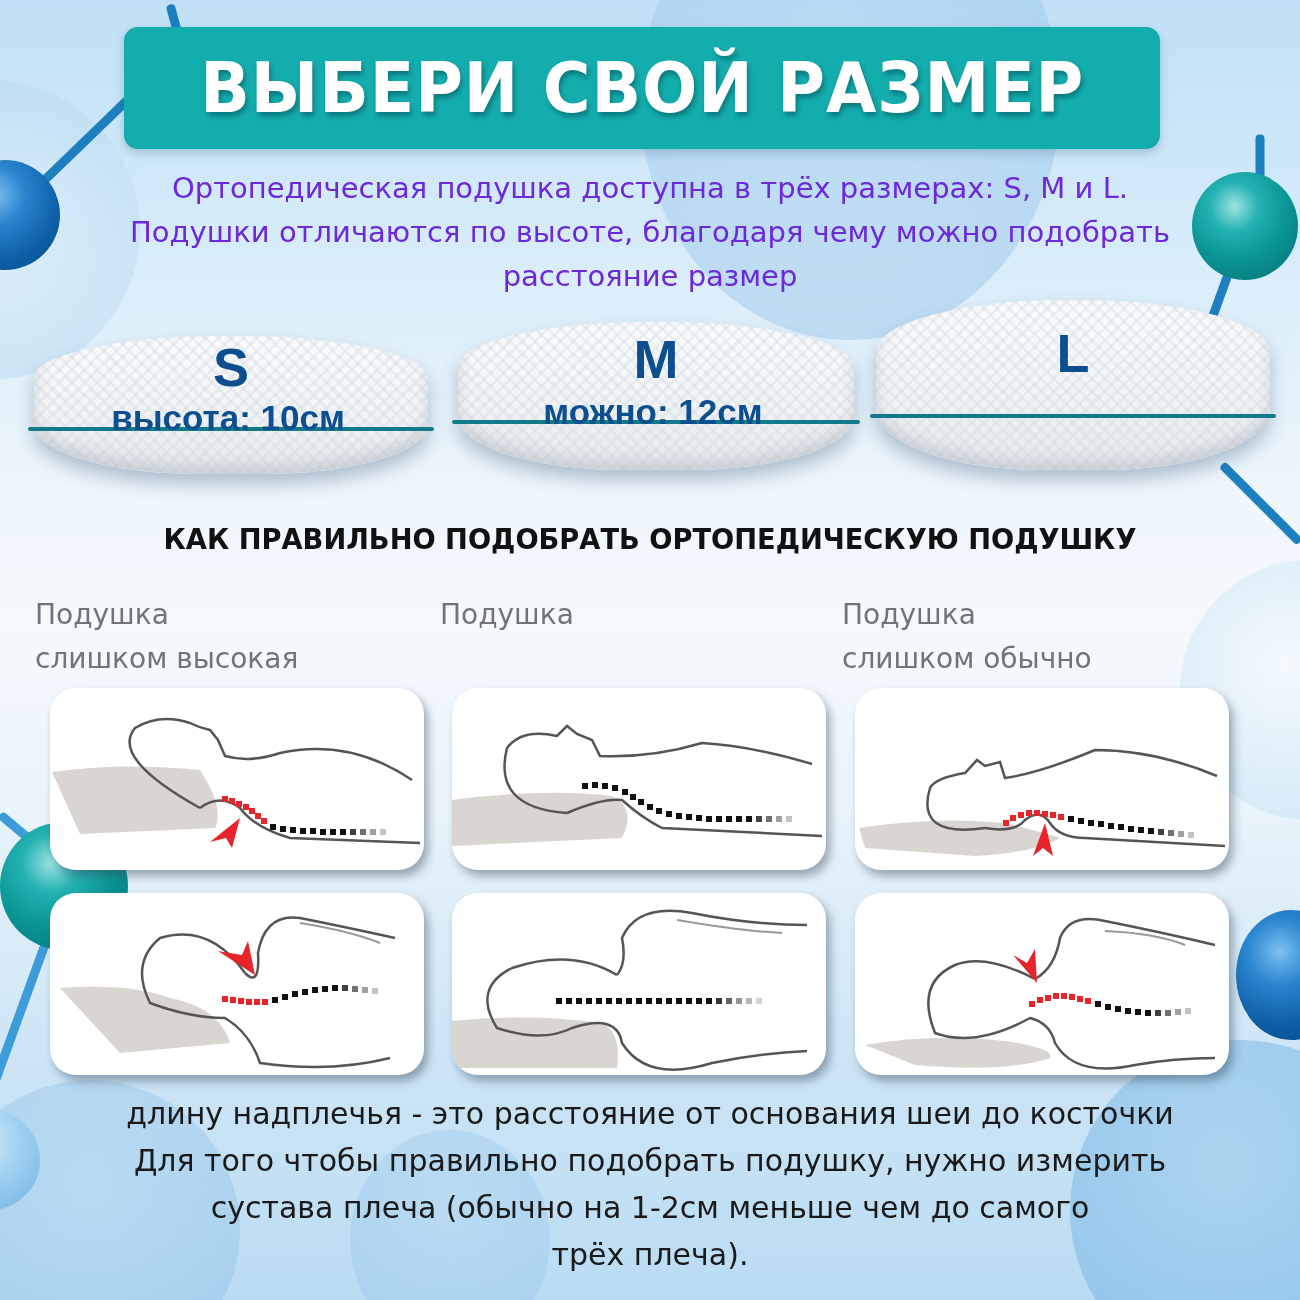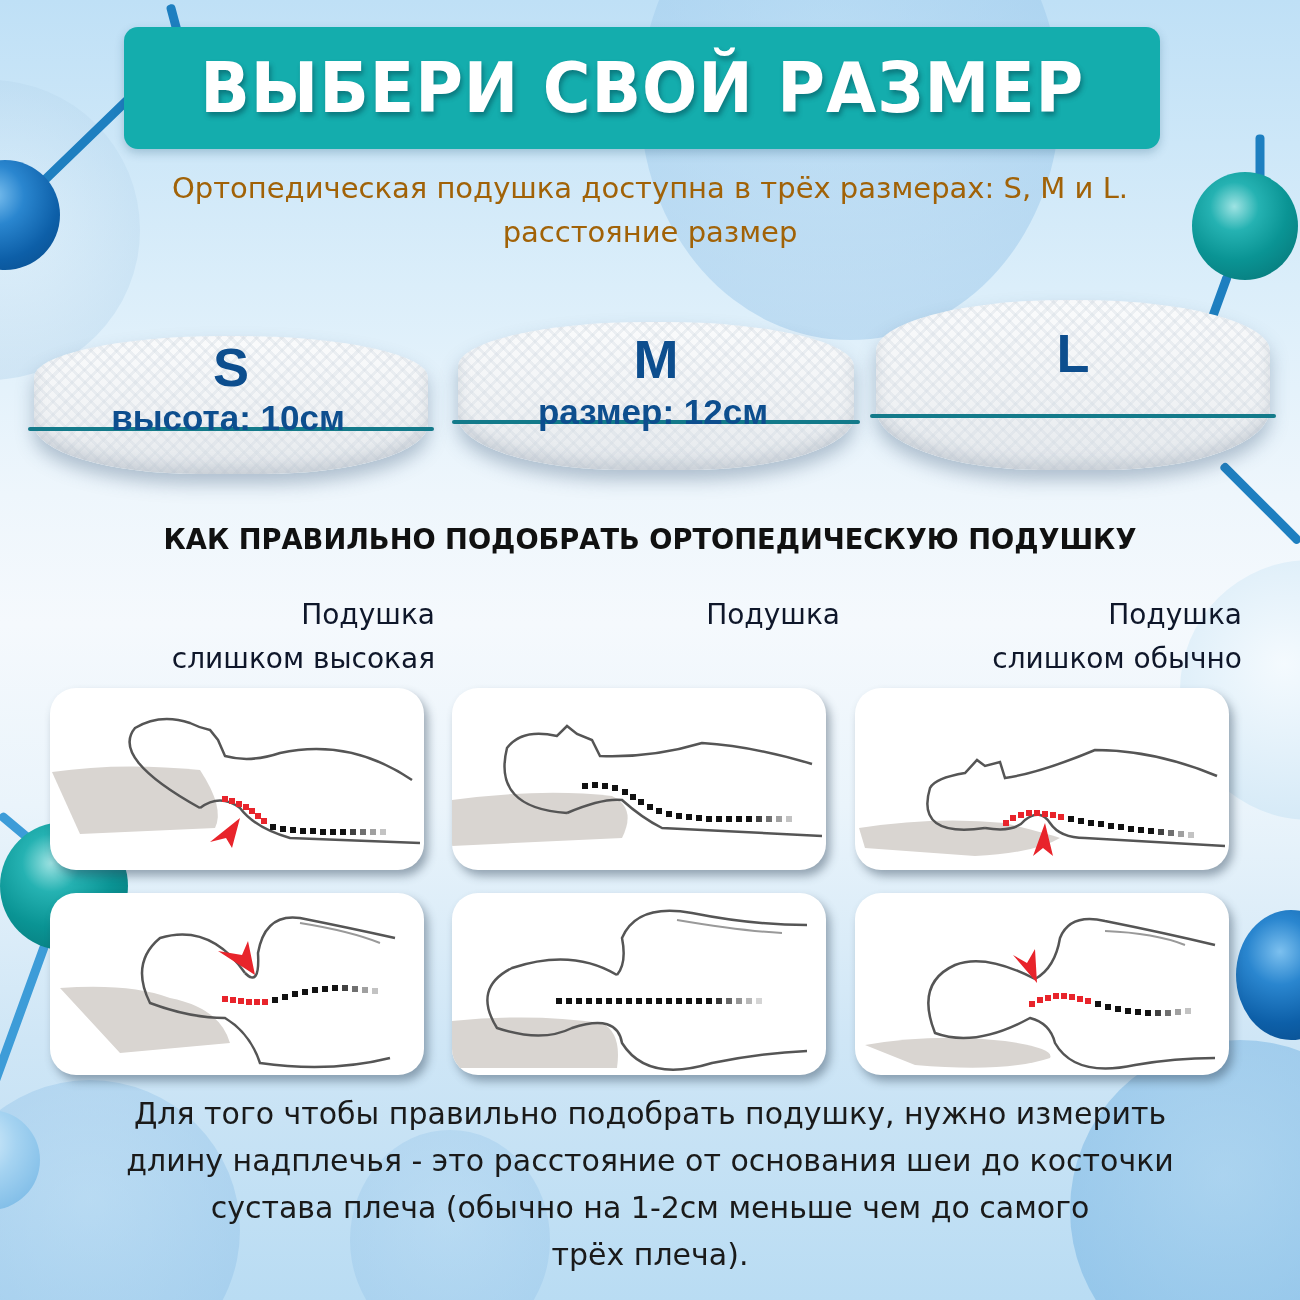--- a/index.html
+++ b/index.html
@@ -25,21 +25,21 @@
   }
   .title-box h1 {
     color: #fff; font-family: "DejaVu Sans", sans-serif; font-weight: bold;
     font-size: 70px; letter-spacing: 1px;
     text-shadow: 2px 4px 6px rgba(0,60,70,0.45);
     transform: scaleX(0.93);
   }
   .intro {
     position: absolute; left: 60px; top: 166px; width: 1180px;
     text-align: center; font-family: "DejaVu Sans", sans-serif;
-    font-size: 29px; line-height: 44px; color: #a16207;
+    font-size: 29px; line-height: 44px; color: #6d28d9;
   }
   .intro span { display: block; }
 
   .pillow {
     position: absolute;
     background: repeating-linear-gradient(45deg, rgba(210,218,226,0.35) 0 3px, transparent 3px 9px),
                 repeating-linear-gradient(-45deg, rgba(210,218,226,0.35) 0 3px, transparent 3px 9px),
                 linear-gradient(180deg, #fafbfc 0%, #f1f3f5 55%, #e4e8ec 100%);
     border-radius: 48% 48% 42% 42% / 30% 30% 36% 36%;
     box-shadow: 0 10px 18px rgba(60,90,120,0.35), inset 0 -8px 14px rgba(150,160,175,0.35);
@@ -56,22 +56,22 @@
     position: absolute; left: 0; right: 6px; text-align: center;
     font-weight: bold; color: #0d4e8e; font-size: 35px;
   }
 
   .h2 {
     position: absolute; left: 60px; top: 522px; width: 1180px; text-align: center;
     font-family: "DejaVu Sans", sans-serif; font-weight: bold; font-size: 29px; color: #111;
     transform: scaleX(0.94);
   }
   .col-label {
-    position: absolute; width: 400px; text-align: right;
-    font-family: "DejaVu Sans", sans-serif; font-size: 28px; line-height: 44px; color: #0f172a;
+    position: absolute; width: 400px; text-align: left;
+    font-family: "DejaVu Sans", sans-serif; font-size: 28px; line-height: 44px; color: #737373;
   }
   .col-label span { display: block; }
 
   .card {
     position: absolute; width: 374px; height: 182px;
     background: #fff; border-radius: 26px;
     box-shadow: 4px 6px 10px rgba(50,70,90,0.45);
     overflow: hidden;
   }
   .card svg { width: 100%; height: 100%; display: block; }
@@ -107,32 +107,33 @@
   <div class="sphere blue" style="left:1236px;top:910px;width:110px;height:130px;"></div>
   <div class="sphere light" style="left:-60px;top:1110px;width:100px;height:100px;"></div>
 </div>
 
 <div class="title-box">
   <h1>ВЫБЕРИ СВОЙ РАЗМЕР</h1>
 </div>
 
 <div class="intro">
   <span>Ортопедическая подушка доступна в трёх размерах: S, M и L.</span>
+  <span>Подушки отличаются по высоте, благодаря чему можно подобрать</span>
   <span>расстояние размер</span>
 </div>
 
 <div class="pillow" style="left:34px;top:336px;width:394px;height:138px;">
   <div class="seam" style="top:91px;"></div>
   <div class="size" style="top:0px;">S</div>
   <div class="height" style="top:62px;">высота: 10см</div>
 </div>
 <div class="pillow" style="left:458px;top:322px;width:396px;height:148px;">
   <div class="seam" style="top:98px;"></div>
   <div class="size" style="top:6px;">M</div>
-  <div class="height" style="top:70px;">размер: 12см</div>
+  <div class="height" style="top:70px;">можно: 12см</div>
 </div>
 <div class="pillow" style="left:876px;top:300px;width:394px;height:170px;">
   <div class="seam" style="top:114px;"></div>
   <div class="size" style="top:22px;">L</div>
 </div>
 
 <div class="h2">КАК ПРАВИЛЬНО ПОДОБРАТЬ ОРТОПЕДИЧЕСКУЮ ПОДУШКУ</div>
 
 <div class="col-label" style="left:35px;top:593px;">
   <span>Подушка</span>
@@ -329,17 +330,17 @@
         <rect x="300" y="117" width="6" height="6" opacity=".8"></rect>
         <rect x="310" y="117" width="6" height="6" opacity=".6"></rect>
         <rect x="320" y="116" width="6" height="6" opacity=".4"></rect>
         <rect x="330" y="115" width="6" height="6" opacity=".25"></rect>
       </g>
     <path d="M158,62 L182,90 L180,56 L172,70 Z" fill="#e8242b"></path>
   </svg>
 </div>
 
 <div class="footer">
+  <span>длину надплечья - это расстояние от основания шеи до косточки</span>
   <span>Для того чтобы правильно подобрать подушку, нужно измерить</span>
-  <span>длину надплечья - это расстояние от основания шеи до косточки</span>
   <span>сустава плеча (обычно на 1-2см меньше чем до самого</span>
   <span>трёх плеча).</span>
 </div>
 
 </body></html>

